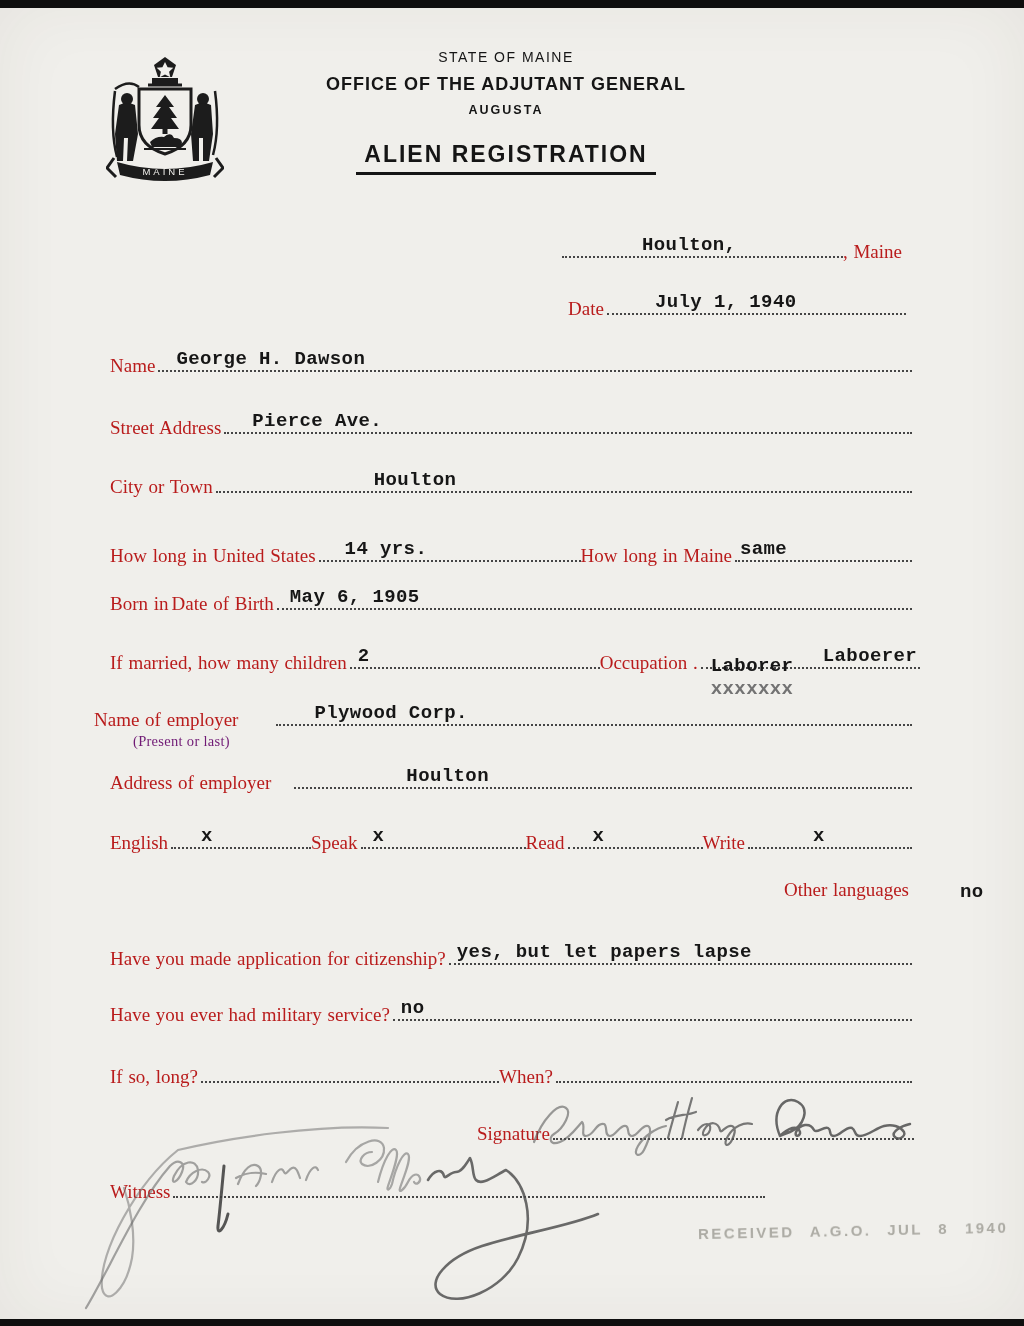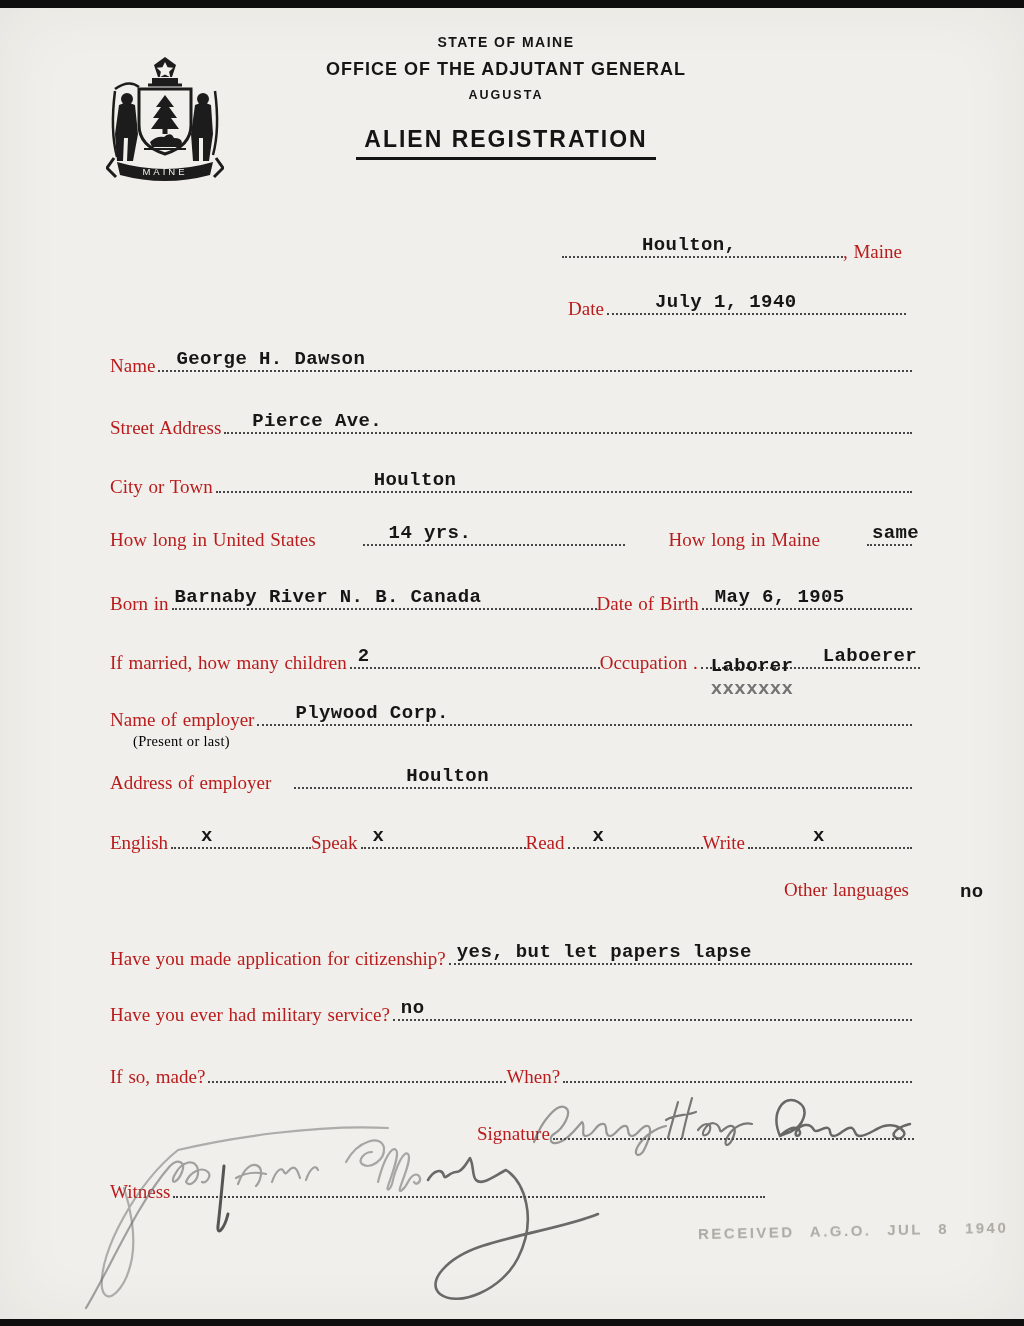--- a/index.html
+++ b/index.html
@@ -11,38 +11,38 @@
     font-family:"Liberation Serif", serif;
     color:#1d1d1d;
   }
   .bar{position:absolute;left:0;right:0;background:#0e0e0e;}
   .bar-top{top:0;height:8px;}
   .bar-bottom{bottom:0;height:7px;}
 
   
   .header{position:absolute;top:34px;left:0;width:1012px;text-align:center;
           font-family:"Liberation Sans", sans-serif;color:#151515;}
-  .h-state{font-size:14px;font-weight:bold;letter-spacing:1.5px;}
+  .h-state{font-size:14px;font-weight:normal;letter-spacing:1.5px;margin-top:15px;}
   .h-office{font-size:18px;font-weight:bold;letter-spacing:1px;margin-top:9px;}
   .h-augusta{font-size:12.5px;font-weight:bold;letter-spacing:2px;margin-top:8px;}
   .h-title{display:inline-block;font-size:23px;font-weight:bold;letter-spacing:2px;
            margin-top:24px;border-bottom:3px solid #151515;padding:0 8px 4px 8px;}
 
   .seal{position:absolute;left:106px;top:54px;}
 
   
   .row{position:absolute;display:flex;align-items:flex-end;height:30px;}
   .lbl{font-size:19px;line-height:21px;white-space:nowrap;word-spacing:1px;
        position:relative;bottom:-4px;padding-right:3px;flex:0 0 auto;color:#b91c1c;}
   .leader{position:relative;height:12px;border-bottom:2px dotted #454545;flex:1 1 auto;}
   .leader.fixed{flex:0 0 auto;}
   .typed{position:absolute;bottom:0;white-space:nowrap;
          font-family:"Liberation Mono", monospace;font-weight:700;font-size:19px;
          letter-spacing:0.4px;color:#161616;}
-  .sub{position:absolute;font-size:14.5px;color:#000000;letter-spacing:0.3px;}
+  .sub{position:absolute;font-size:14.5px;color:#701a75;letter-spacing:0.3px;}
   .struck{position:relative;display:inline-block;}
   .struck .over{position:absolute;left:0;top:0;width:100%;color:#737373;margin-top:23px;}
 
   .handwriting{position:absolute;pointer-events:none;}
   .stamp{position:absolute;left:698px;top:1222px;width:300px;
          font-family:"Liberation Sans", sans-serif;font-weight:bold;font-size:15px;
          letter-spacing:2.5px;word-spacing:9px;color:rgba(150,148,140,0.75);
          transform:rotate(-1.2deg);filter:blur(0.4px);white-space:nowrap;}
 </style>
 </head>
@@ -120,36 +120,33 @@
     </span>
   </div>
 
   <div class="row" style="top:463px;left:110px;right:112px;">
     <span class="lbl">City or Town</span>
     <span class="leader">
       <span class="typed" style="left:158px;">Houlton</span>
     </span>
   </div>
 
-  <div class="row" style="top:516px;left:110px;right:112px;gap:44px;">
+  <div class="row" style="top:532px;left:110px;right:112px;">
     <span class="lbl">How long in United States</span>
     <span class="leader fixed" style="width:262px;">
       <span class="typed" style="left:26px;">14 yrs.</span>
     </span>
     <span class="lbl">How long in Maine</span>
     <span class="leader">
       <span class="typed" style="left:5px;">same</span>
     </span>
   </div>
 
   <div class="row" style="top:580px;left:110px;right:112px;">
     <span class="lbl">Born in</span>
-    <span class="leader fixed" style="width:425px;">
-      <span class="typed" style="left:3px;">Barnaby River N. B. Canada</span>
-    </span>
     <span class="lbl">Date of Birth</span>
     <span class="leader">
       <span class="typed" style="left:13px;">May 6, 1905</span>
     </span>
   </div>
 
   <div class="row" style="top:639px;left:110px;right:104px;">
     <span class="lbl">If married, how many children</span>
     <span class="leader fixed" style="width:250px;">
       <span class="typed" style="left:8px;">2</span>
@@ -157,21 +154,21 @@
     <span class="lbl">Occupation .</span>
     <span class="leader">
       <span class="typed struck" style="left:10px;">
         <span>Laborer</span>
         <span class="over">xxxxxxx</span>
       </span>
       <span class="typed" style="left:122px;">Laboerer</span>
     </span>
   </div>
 
-  <div class="row" style="top:696px;left:110px;right:112px;">
+  <div class="row" style="top:696px;left:94px;right:112px;gap:35px;">
     <span class="lbl">Name of employer</span>
     <span class="leader">
       <span class="typed" style="left:38px;">Plywood Corp.</span>
     </span>
   </div>
   <span class="sub" style="left:133px;top:733px;">(Present or last)</span>
 
   <div class="row" style="top:759px;left:110px;right:112px;gap:20px;">
     <span class="lbl">Address of employer</span>
     <span class="leader">
@@ -213,21 +210,21 @@
   </div>
 
   <div class="row" style="top:991px;left:110px;right:112px;">
     <span class="lbl">Have you ever had military service?</span>
     <span class="leader">
       <span class="typed" style="left:8px;">no</span>
     </span>
   </div>
 
   <div class="row" style="top:1053px;left:110px;right:112px;">
-    <span class="lbl">If so, made?</span>
+    <span class="lbl">If so, long?</span>
     <span class="leader fixed" style="width:298px;">
       <span class="typed" style="left:8px;"></span>
     </span>
     <span class="lbl">When?</span>
     <span class="leader">
       <span class="typed" style="left:8px;"></span>
     </span>
   </div>
 
   <div class="row" style="top:1110px;left:477px;right:110px;">

